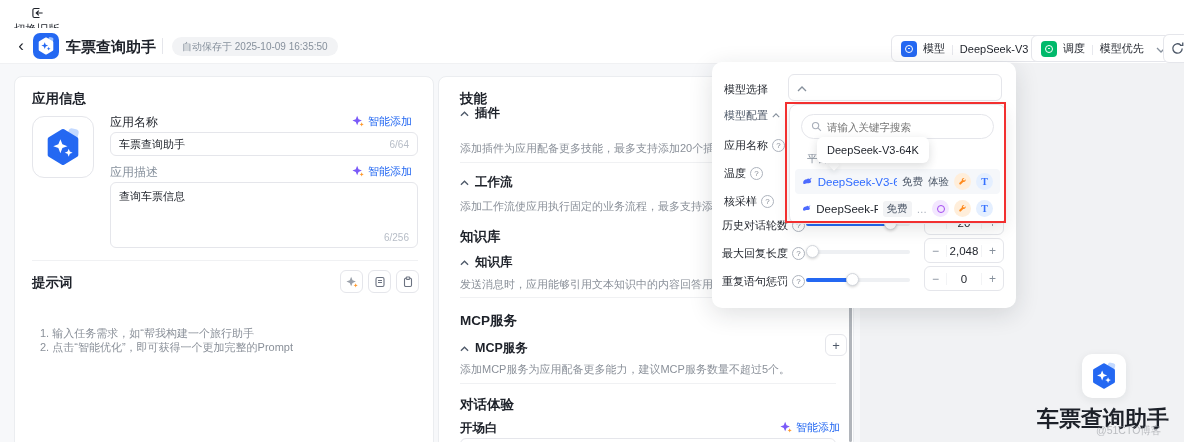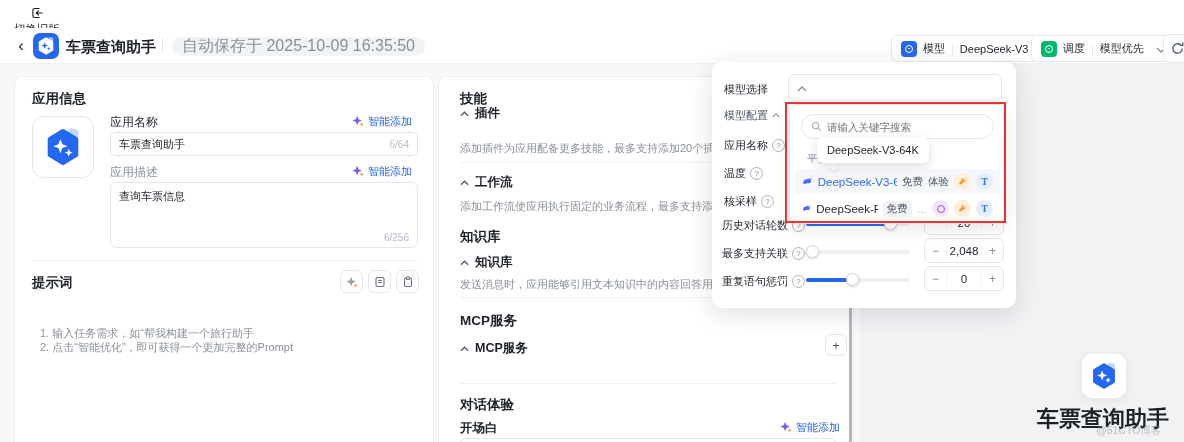--- a/index.html
+++ b/index.html
@@ -56,21 +56,21 @@
   <div class="a" style="left:33px;top:33px;width:26px;height:26px;border-radius:7px;background:#2468f2;display:flex;align-items:center;justify-content:center;">
     <svg viewBox="0 0 48 48" width="20" height="20">
         <rect x="29" y="3" width="12" height="16" rx="4" fill="#9cc0ff" transform="rotate(14 35 11)"></rect>
         <polygon points="24,6 39,15 39,33 24,42 9,33 9,15" fill="#fff" stroke="#fff" stroke-width="5" stroke-linejoin="round"></polygon>
         <path d="M21 15 l2.3 5.8 5.8 2.2 -5.8 2.2 -2.3 5.8 -2.3 -5.8 -5.8 -2.2 5.8 -2.2 Z" fill="#2468f2"></path>
         <path d="M30.5 26 l1.3 3.2 3.2 1.3 -3.2 1.3 -1.3 3.2 -1.3 -3.2 -3.2 -1.3 3.2 -1.3 Z" fill="#2468f2"></path>
       </svg>
   </div>
   <div class="a sec-title" style="left:66px;top:38px;font-size:15px;">车票查询助手</div>
   <div class="a" style="left:162px;top:38px;width:1px;height:16px;background:#e5e6eb;"></div>
-  <div class="a" style="left:172px;top:37px;height:19px;background:#f2f3f5;border-radius:10px;display:flex;align-items:center;padding:0 10px;font-size:16px;color:#86909c;white-space:nowrap;">自动保存于 2025-10-09 16:35:50</div>
+  <div class="a" style="left:172px;top:37px;height:19px;background:#f2f3f5;border-radius:10px;display:flex;align-items:center;padding:0 10px;font-size:10px;color:#86909c;white-space:nowrap;">自动保存于 2025-10-09 16:35:50</div>
 
   <div class="a pill" style="left:891px;top:35px;">
     <span class="sq-ic" style="background:#2468f2;">
         <span class="ring"></span>
       </span>
     <span>模型</span>
     <span class="sep">|</span>
     <span>DeepSeek-V3</span>
     <span style="margin-left:8px;"><svg width="10" height="6" viewBox="0 0 10 6">
           <path d="M1 5 L5 1 L9 5" fill="none" stroke="#86909c" stroke-width="1.3"></path>
@@ -193,20 +193,21 @@
   <div class="a sec-title" style="left:460px;top:312px;">MCP服务</div>
   <div class="a sub-row" style="left:460px;top:340px;cursor:pointer;">
     <svg width="9" height="6" viewBox="0 0 10 6">
         <path d="M1 5 L5 1 L9 5" fill="none" stroke="#4e5969" stroke-width="1.4"></path>
       </svg>
     <span>MCP服务</span>
   </div>
   <div class="a iconbtn" style="left:825px;top:334px;width:22px;height:22px;color:#4e5969;font-size:13px;">
       <span>+</span>
     </div>
+  <div class="a desc" style="left:460px;top:362px;width:376px;">添加MCP服务为应用配备更多能力，建议MCP服务数量不超过5个。</div>
   <div class="a divider" style="left:460px;top:383px;width:376px;"></div>
 
   <div class="a sec-title" style="left:460px;top:396px;">对话体验</div>
   <div class="a sub-row" style="left:460px;top:420px;">
     <span>开场白</span>
   </div>
   <div class="a smart-add" style="left:780px;top:420px;">
     <span><svg width="12" height="12" viewBox="0 0 14 14">
           <path d="M6 1 L7.6 4.9 L11.5 6.5 L7.6 8.1 L6 12 L4.4 8.1 L0.5 6.5 L4.4 4.9 Z" fill="#7a5af8"></path>
           <path d="M11.3 8.6 l.7 1.7 1.7 .7 -1.7 .7 -.7 1.7 -.7 -1.7 -1.7 -.7 1.7 -.7 Z" fill="#ff9a2e"></path>
@@ -264,21 +265,21 @@
       <div class="fill" style="width:84px;"></div>
     </div>
   <div class="a thumb" style="left:884px;top:217px;z-index:22;"></div>
   <div class="a stepper" style="left:924px;top:210px;width:80px;z-index:21;">
     <span class="s-btn">−</span>
     <span class="s-val">20</span>
     <span class="s-btn">+</span>
   </div>
 
   <div class="a label11" style="left:722px;top:246px;z-index:21;">
-    <span>最多支持关联</span>
+    <span>最大回复长度</span>
       <span class="help">?</span>
   </div>
   <div class="a rail" style="left:806px;top:250px;width:104px;z-index:21;"></div>
   <div class="a thumb" style="left:806px;top:245px;z-index:22;"></div>
   <div class="a stepper" style="left:924px;top:238px;width:80px;z-index:21;">
     <span class="s-btn">−</span>
     <span class="s-val">2,048</span>
     <span class="s-btn">+</span>
   </div>
 

